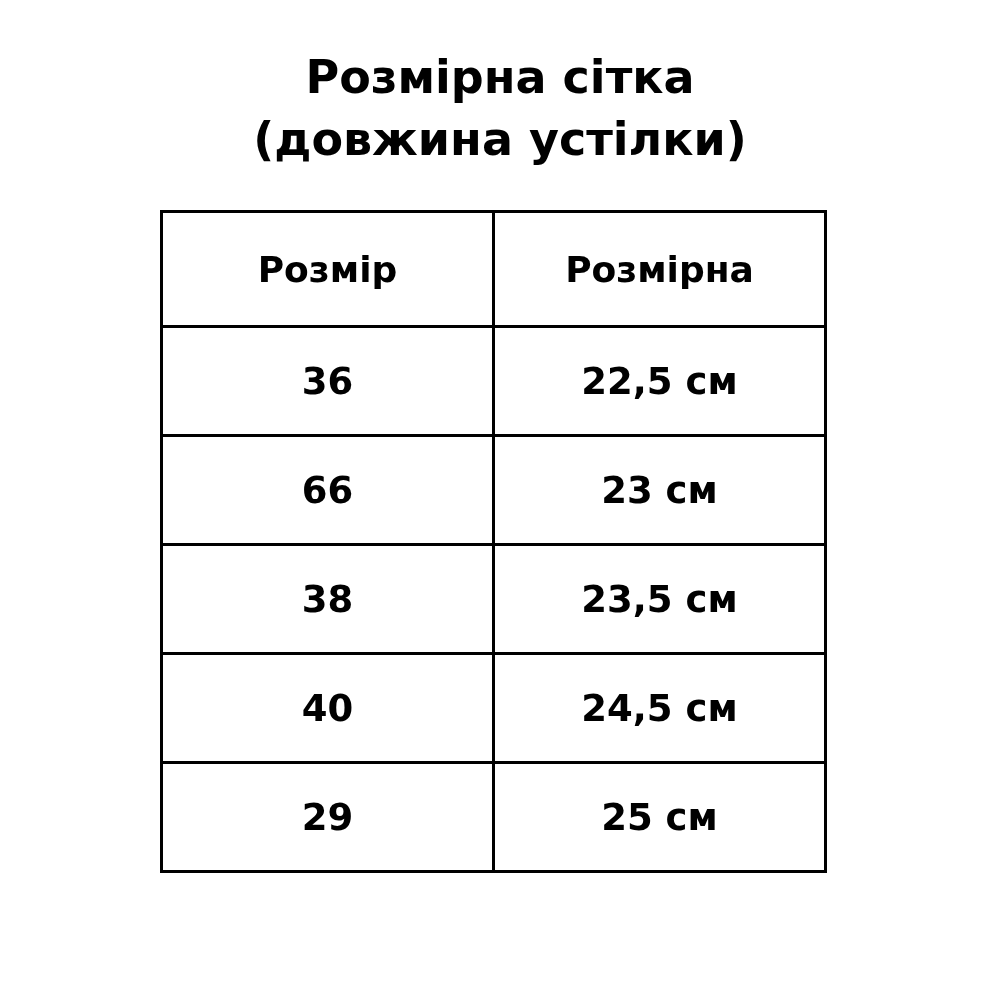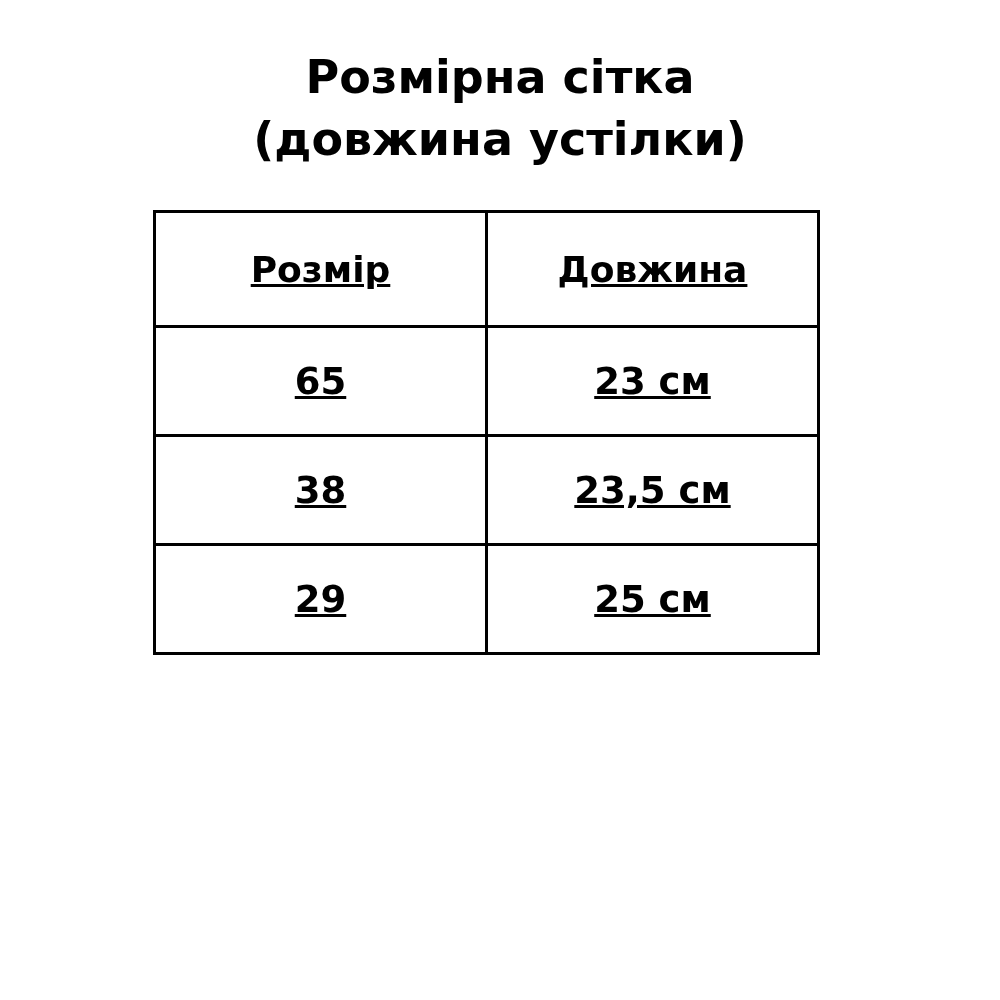--- a/index.html
+++ b/index.html
@@ -26,24 +26,23 @@
     font-size: 46px;
     line-height: 1.35;
     padding-top: 46px;
     letter-spacing: 0px;
   }
   .title-line {
     display: block;
   }
   .table-wrap {
     position: absolute;
-    left: 153px;
+    left: 160px;
     top: 210px;
     width: 664px;
-    text-decoration: underline;
   }
   table.size-table {
     border-collapse: collapse;
     width: 664px;
     table-layout: fixed;
   }
   table.size-table td,
   table.size-table th {
     border: 3px solid #000000;
     text-align: center;
@@ -72,31 +71,39 @@
 
   <div class="table-wrap">
     <table class="size-table">
       <colgroup>
         <col class="c1">
         <col class="c2">
       </colgroup>
       <thead>
         <tr>
           <th>Розмір</th>
-          <th>Довжина</th>
+          <th>Розмірна</th>
         </tr>
       </thead>
       <tbody>
         <tr>
-          <td>65</td>
+          <td>36</td>
+          <td>22,5 см</td>
+        </tr>
+        <tr>
+          <td>66</td>
           <td>23 см</td>
         </tr>
         <tr>
           <td>38</td>
           <td>23,5 см</td>
+        </tr>
+        <tr>
+          <td>40</td>
+          <td>24,5 см</td>
         </tr>
         <tr>
           <td>29</td>
           <td>25 см</td>
         </tr>
       </tbody>
     </table>
   </div>
 
 </div>

